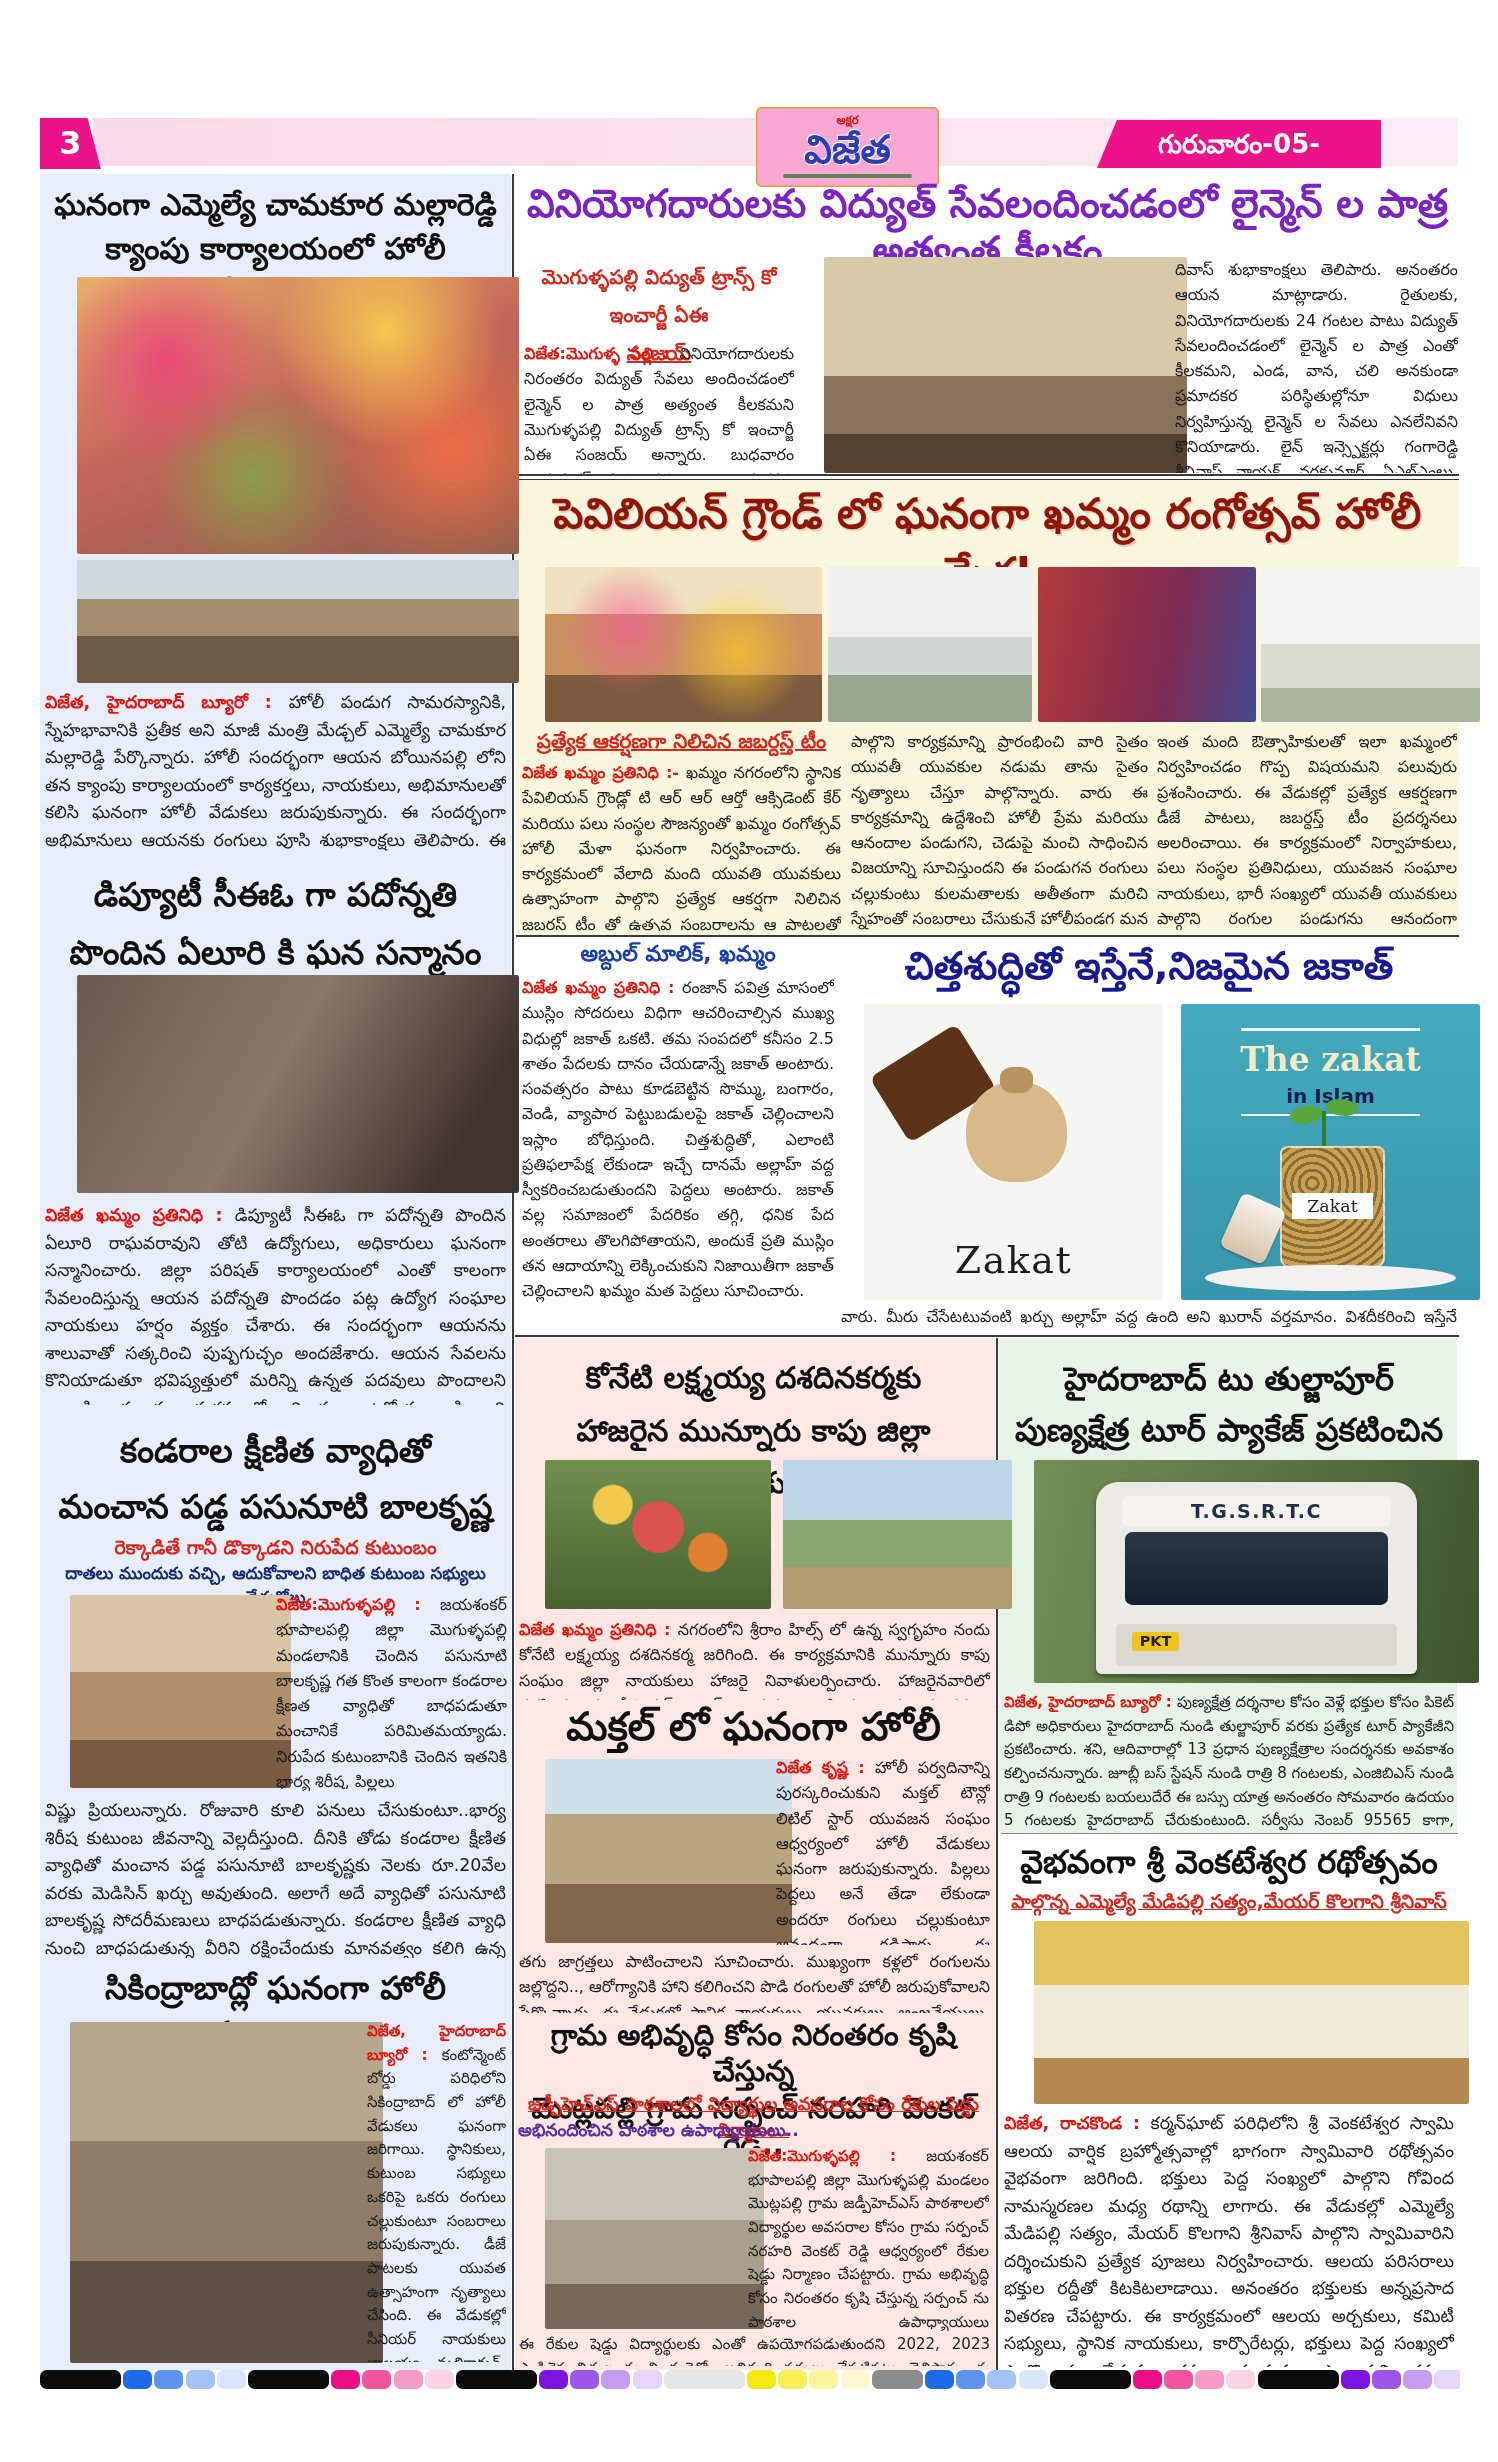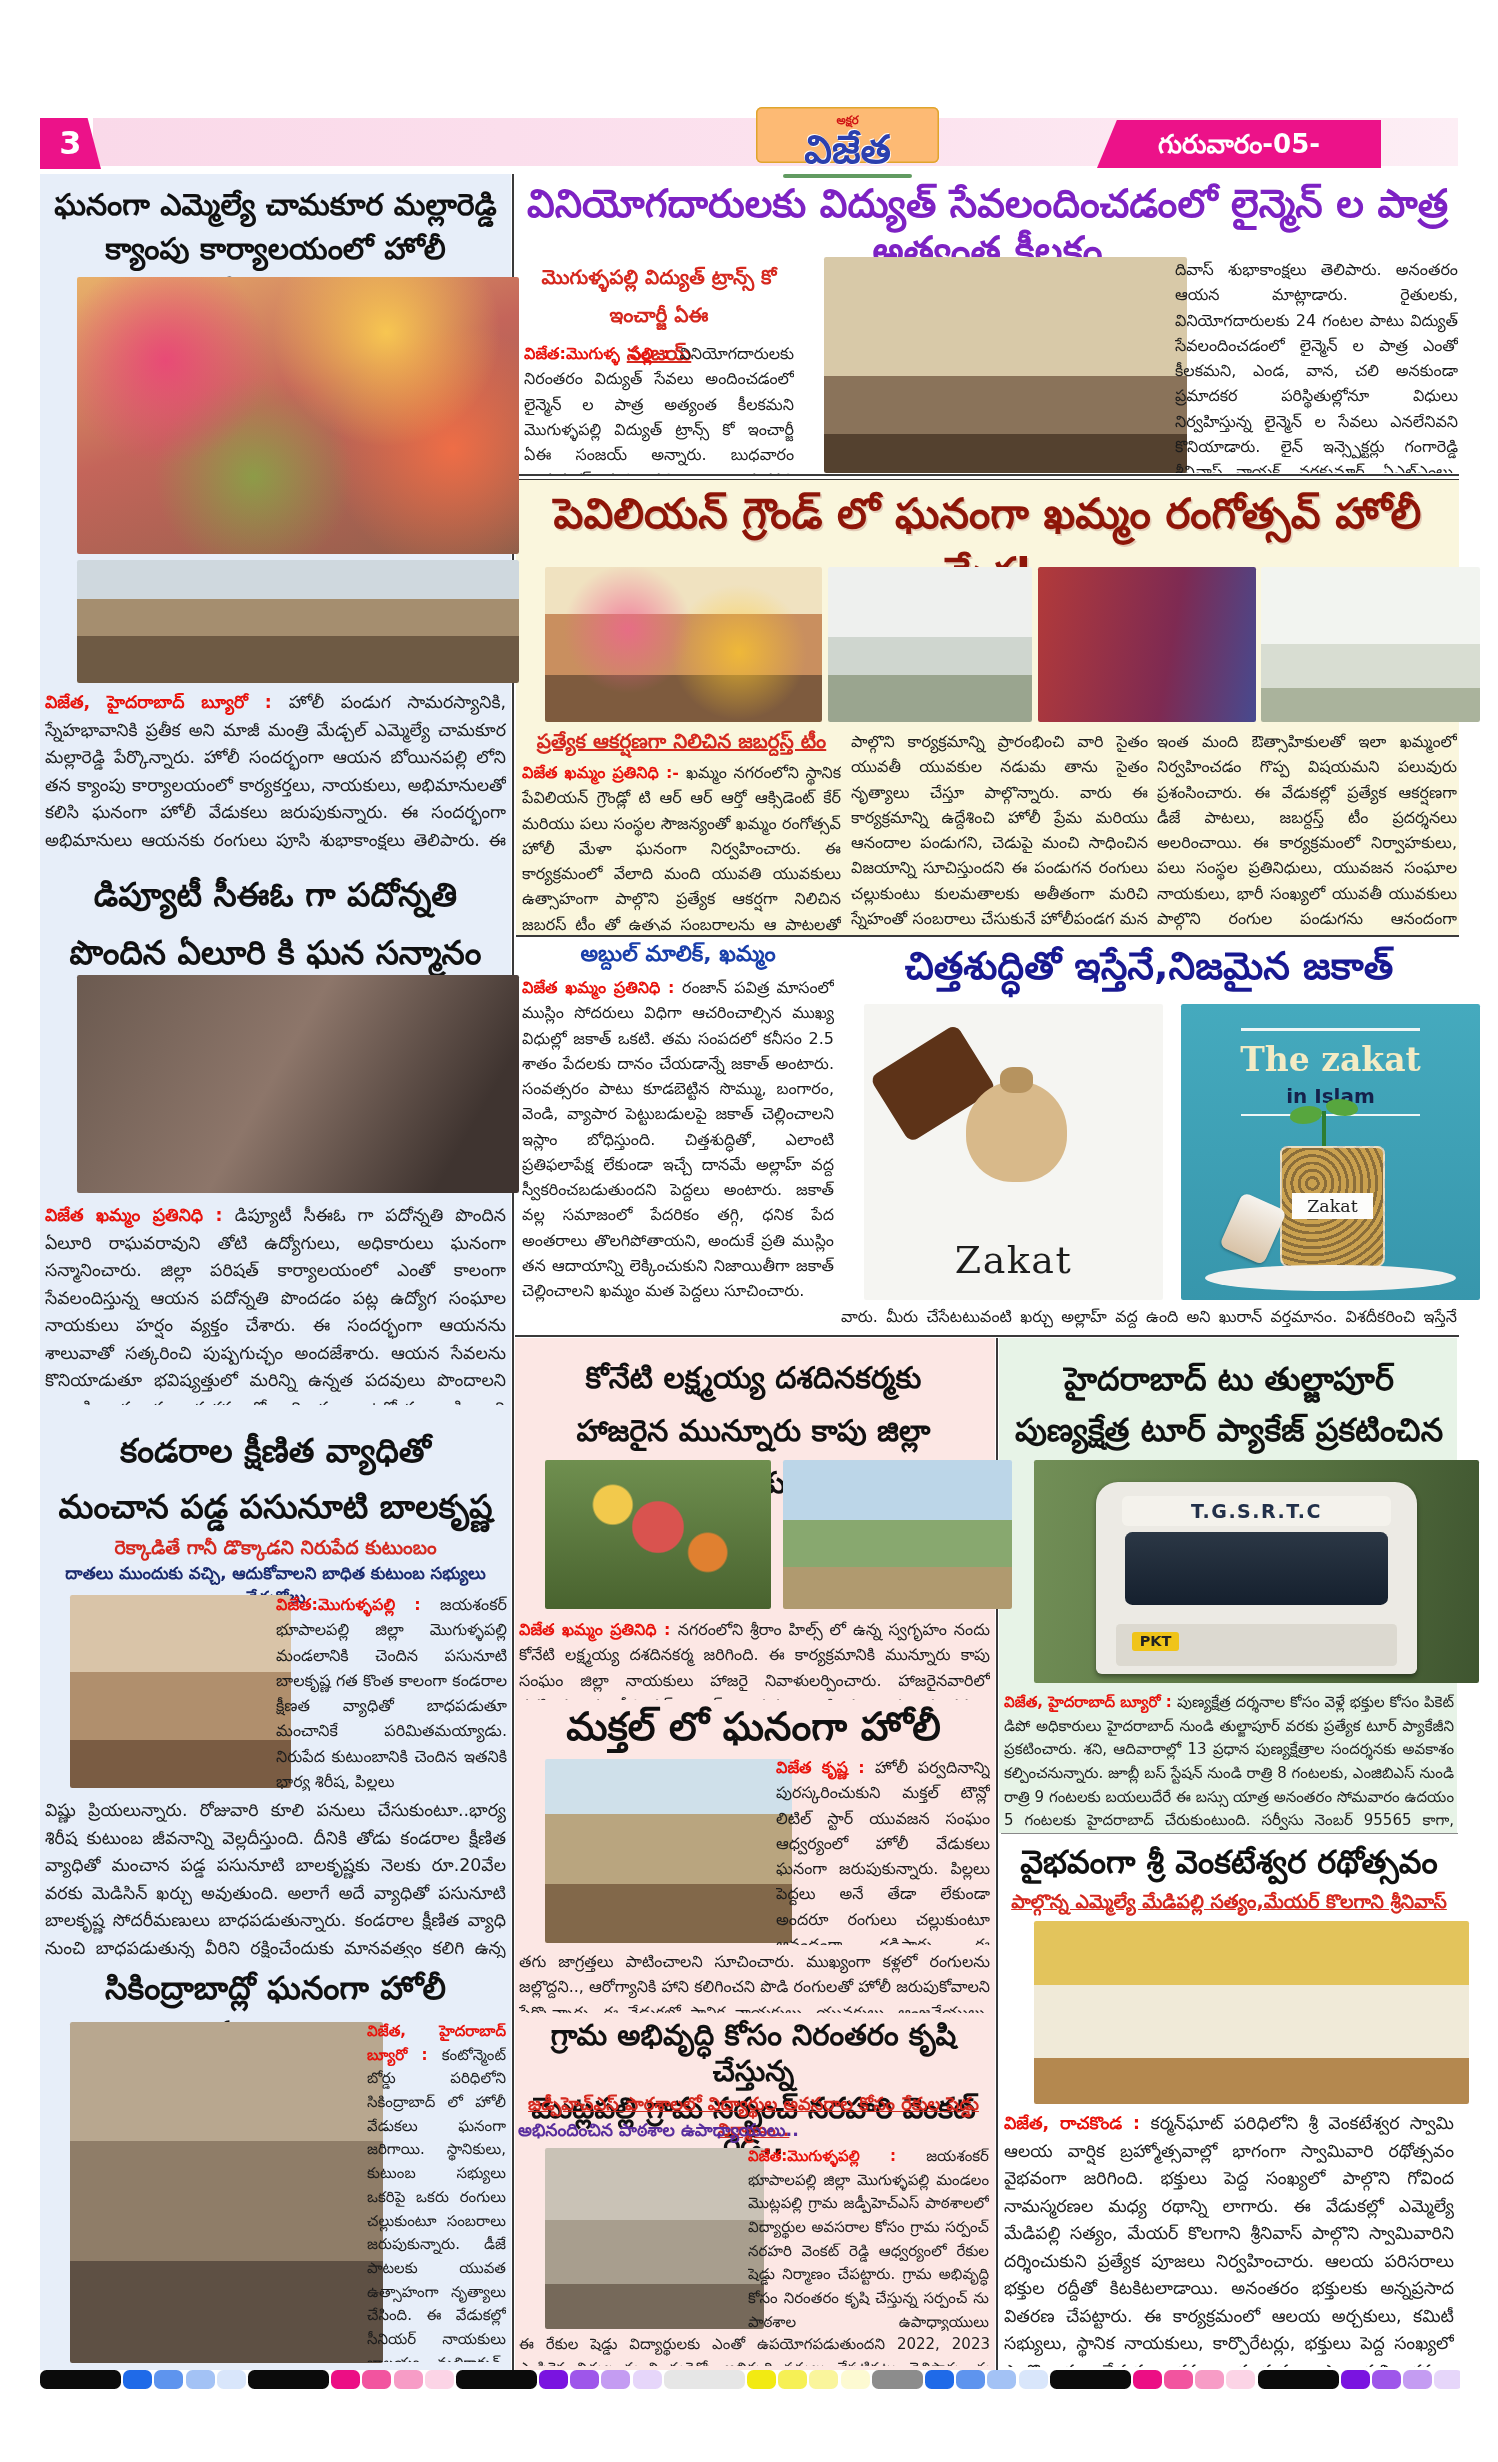--- a/index.html
+++ b/index.html
@@ -14,21 +14,21 @@
   .hline{position:absolute;height:1.5px;background:#3a3a3a;}
   
   .topbar{position:absolute;left:93px;top:118px;width:1365px;height:48px;
           background:linear-gradient(90deg,#fad9e9,#fce3ef 60%,#fdeef5);}
   .pagenum{position:absolute;left:40px;top:118px;width:61px;height:51px;background:#ec1289;
            color:#fff;font-size:32px;font-weight:bold;text-align:center;line-height:51px;
            clip-path:polygon(0 0,78% 0,100% 100%,0 100%);}
   .datebox{position:absolute;left:1097px;top:120px;width:284px;height:48px;background:#ec1289;
            color:#fff;font-size:26px;font-weight:bold;text-align:center;line-height:48px;
            clip-path:polygon(7% 0,100% 0,100% 100%,0 100%);}
-  .masthead{position:absolute;left:756px;top:107px;width:183px;height:56px;background:#fdba74;
+  .masthead{position:absolute;left:756px;top:107px;width:183px;height:80px;background:#f9a8d4;
             border-radius:5.8px;text-align:center;box-shadow:0 0 0 1.5px #e0a52c inset;}
   .mast-small{color:#d01414;font-size:11.6px;font-weight:bold;margin-top:5.8px;}
   .mast-main{color:#2b3fae;font-size:39px;font-weight:bold;line-height:1.05;
              text-shadow:0.7px 0.7px 0 #fff,-0.7px -0.7px 0 #fff;}
   .mast-bar{height:4.4px;width:70%;margin:2.9px auto 0;background:#2c7a2c;border-radius:2.2px;opacity:.75;}
   
   .bg-leftcol{position:absolute;left:40px;top:174px;width:471px;height:2196px;background:#e7eef9;}
   .bg-cream{position:absolute;left:516px;top:479px;width:943px;height:457px;background:#faf6dd;border-top:1.5px solid #333;}
   .bg-pink{position:absolute;left:515px;top:1338px;width:480px;height:1032px;background:#fce7e4;}
   .bg-green{position:absolute;left:999px;top:1338px;width:458px;height:495px;background:#e7f3e7;}

